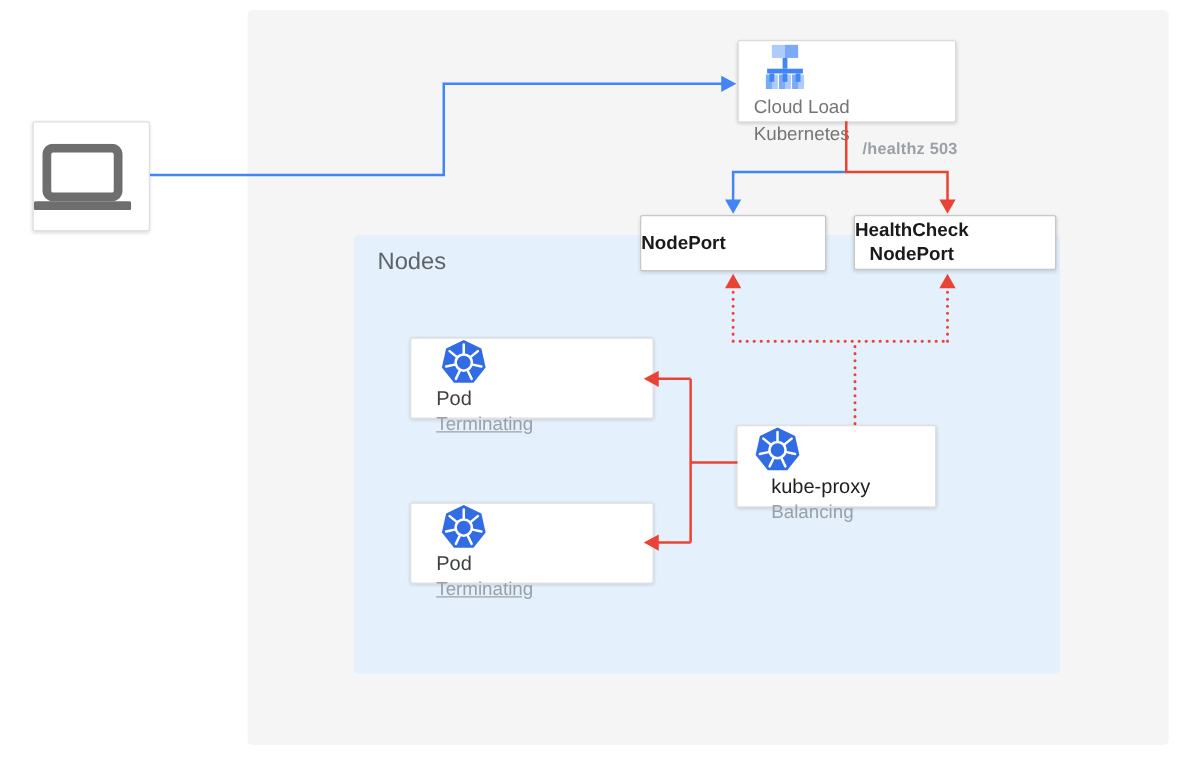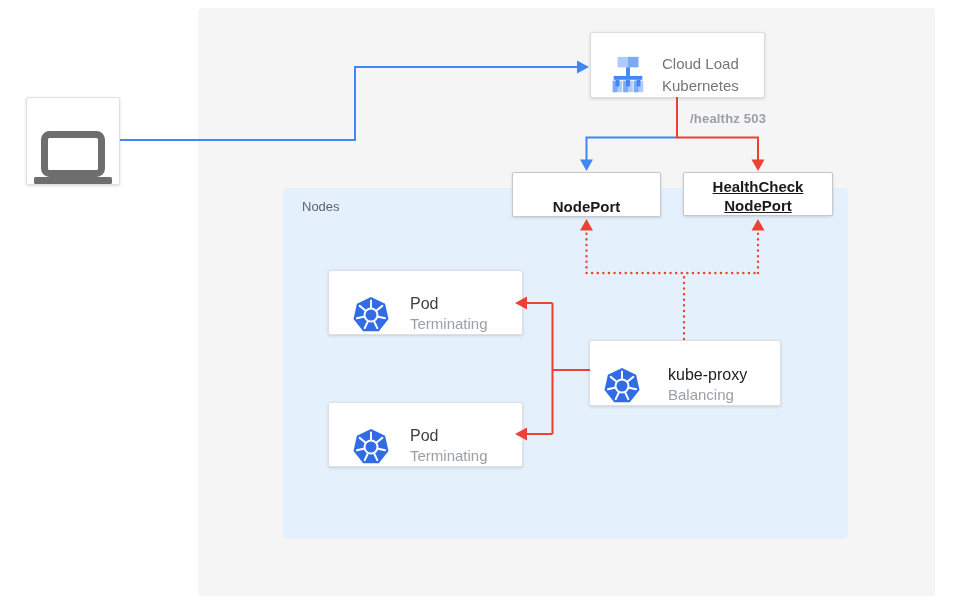--- a/index.html
+++ b/index.html
@@ -10,46 +10,46 @@
   }
   *{box-sizing:border-box; margin:0; padding:0;}
   html,body{width:953px; height:612px; background:#ffffff;
     font-family:"Liberation Sans","DejaVu Sans",sans-serif;}
   .canvas{position:relative; width:953px; height:612px; overflow:hidden; background:#fff;}
 
   .panel-gray{position:absolute; left:198px; top:8px; width:737px; height:588px;
     background:var(--panel-bg); border-radius:4px;}
   .panel-nodes{position:absolute; left:283px; top:188px; width:565px; height:351px;
     background:var(--nodes-bg); border-radius:4px;}
-  .nodes-label{position:absolute; left:302px; top:199px; font-size:13px; color:#5f6368;}
+  .nodes-label{position:absolute; left:302px; top:199px; font-size:19px; color:#5f6368;}
 
   .box{position:absolute; background:#fff; border:1px solid var(--box-border);
     border-radius:2px; box-shadow:0 1px 3px rgba(0,0,0,0.14); display:flex;
-    align-items:flex-end;}
+    align-items:flex-start;flex-direction:column;}
 
   .laptop-box{left:26px; top:97px; width:94px; height:88px; justify-content:center;}
 
   .clb-box{left:590px; top:32px; width:175px; height:66px; border-color:#dadce0;}
   .clb-box .icon-wrap{margin-left:15px; width:44px; height:44px; display:flex;
     align-items:center; justify-content:center;}
   .clb-text{margin-left:12px; font-size:15px; line-height:22px; color:var(--text-gray);}
 
   .port-box{border-color:var(--port-border); justify-content:center; text-align:center;
     font-weight:bold; font-size:15px; color:#1a1a1a; line-height:19px;}
   .nodeport-box{left:512px; top:172px; width:149px; height:45px;}
-  .hcnp-box{left:683px; top:172px; width:150px; height:44px;text-decoration:underline;}
+  .hcnp-box{left:683px; top:172px; width:162px; height:44px;}
 
   .pod-box{width:195px; height:65px; left:328px;}
   .pod-box-1{top:270px;} .pod-box-2{top:402px;}
   .pod-box .icon-wrap{margin-left:23px; width:38px; height:38px;}
   .pod-text{margin-left:20px;}
   .pod-title{font-size:16px; color:#3c4043; line-height:21px;}
-  .pod-sub{font-size:15px; color:var(--text-light-gray); line-height:20px;}
-
-  .kproxy-box{left:589px; top:340px; width:192px; height:66px;}
+  .pod-sub{font-size:15px; color:var(--text-light-gray); line-height:20px;text-decoration:underline;}
+
+  .kproxy-box{left:589px; top:340px; width:160px; height:66px;}
   .kproxy-box .icon-wrap{margin-left:13px; width:38px; height:38px;}
   .kproxy-text{margin-left:27px;}
   .kproxy-title{font-size:16px; color:var(--text-dark); line-height:21px;}
   .kproxy-sub{font-size:15px; color:var(--text-light-gray); line-height:20px;}
 
   .healthz-label{position:absolute; left:690px; top:111px; font-size:13px;
     font-weight:bold; color:var(--text-light-gray); letter-spacing:0.2px;text-align:center;}
 
   .overlay{position:absolute; left:0; top:0; width:953px; height:612px;
     pointer-events:none;}

